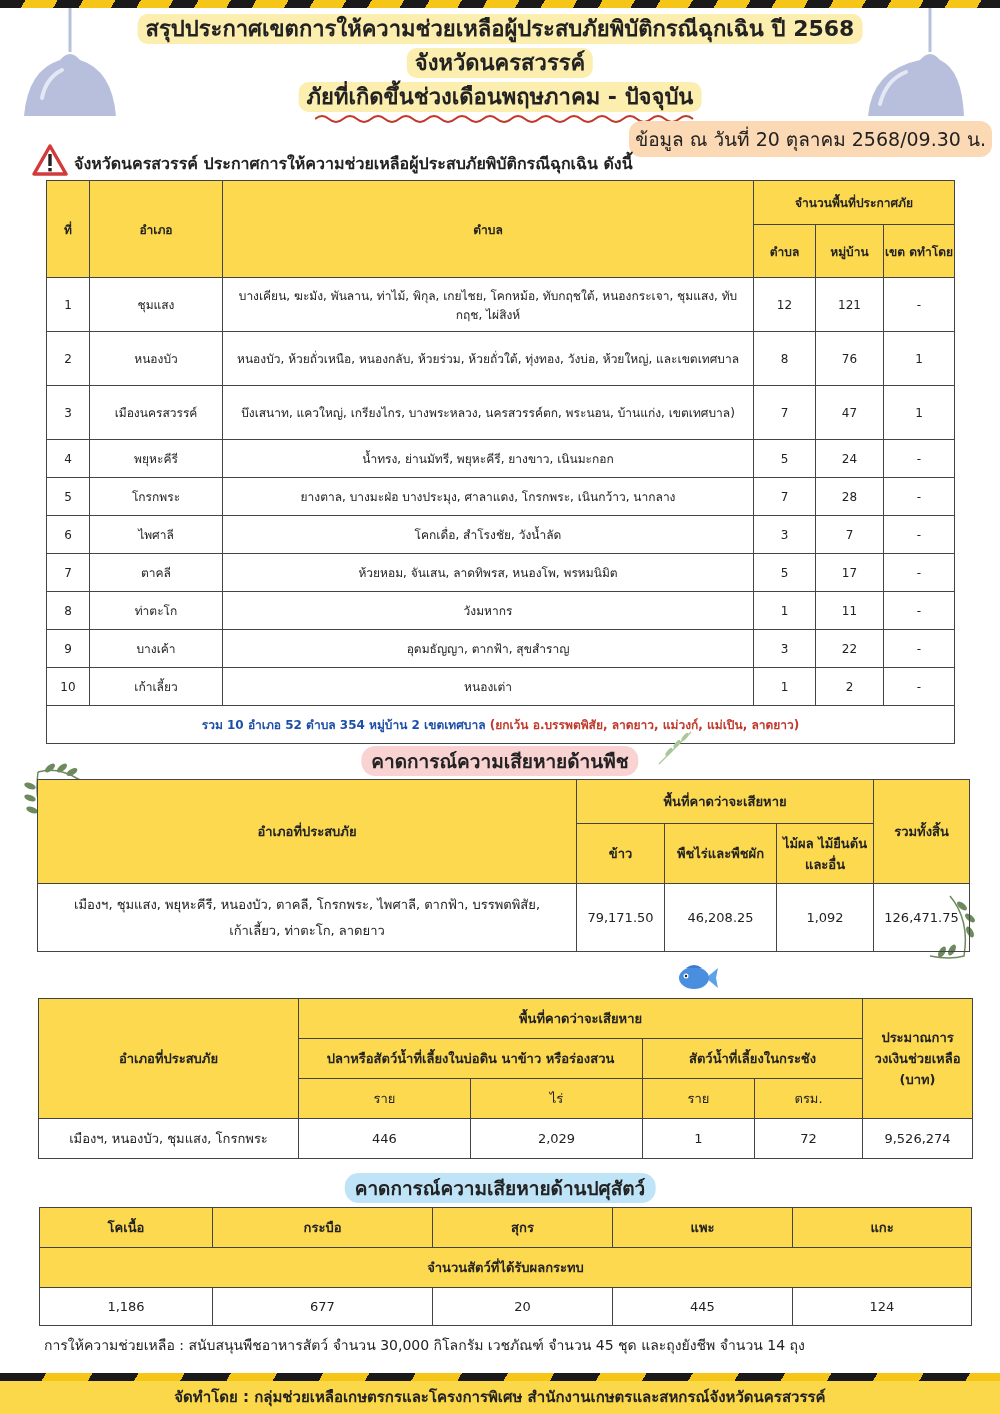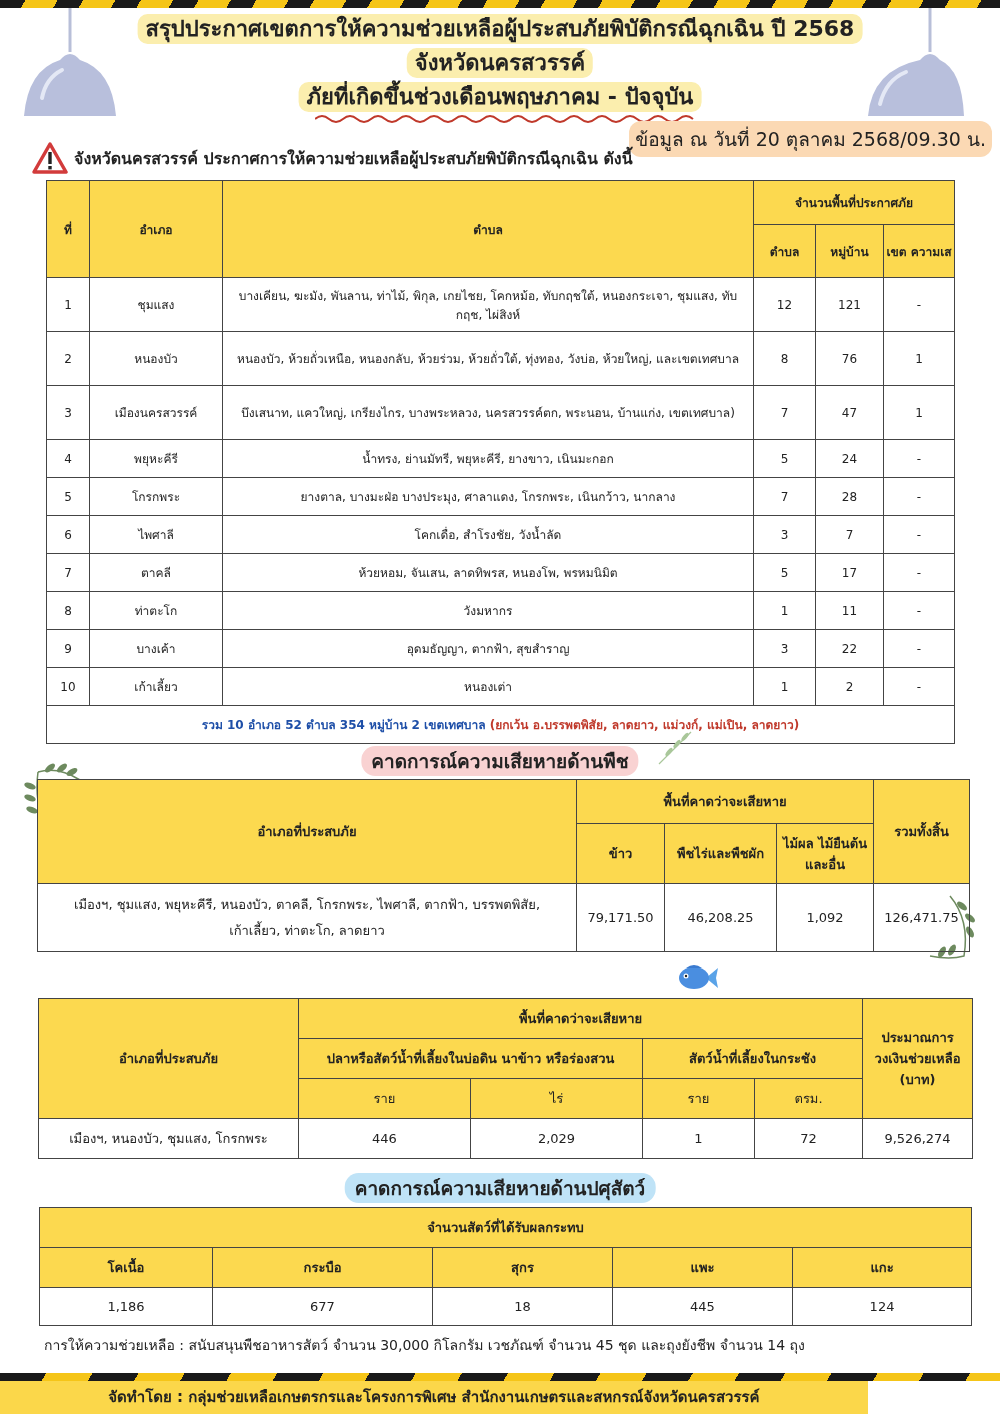--- a/index.html
+++ b/index.html
@@ -8,21 +8,21 @@
 
   .stripe-top {
     position: absolute; left: 0; top: 0; width: 1000px; height: 8px;
     background: repeating-linear-gradient(120deg, #1a1a1a 0 22px, #f5c518 22px 50px);
   }
   .stripe-bottom {
     position: absolute; left: 0; top: 1373px; width: 1000px; height: 8px;
     background: repeating-linear-gradient(120deg, #1a1a1a 0 40px, #f5c518 40px 80px);
   }
   .footer {
-    position: absolute; left: 0; top: 1381px; width: 868px; height: 33px;
+    position: absolute; left: 0; top: 1381px; width: 1000px; height: 33px;
     background: #fbd74a; text-align: center; font-size: 15px; font-weight: bold;
     line-height: 33px; color: #222;
   }
 
   .lamp { position: absolute; top: 8px; width: 106px; height: 110px; }
   .lamp-left { left: 12px; }
   .lamp-right { left: 858px; }
 
   .title-line {
     position: absolute; left: 50%; transform: translateX(-50%);
@@ -33,21 +33,21 @@
   .t2 { top: 48px; }
   .t3 { top: 82px; }
   .squiggle { position: absolute; left: 315px; top: 113px; width: 380px; height: 12px; }
 
   .date-badge {
     position: absolute; right: 8px; top: 121px; background: #fbd9b4; border-radius: 12px;
     padding: 4px 6px; font-size: 19px; line-height: 28px; color: #222; white-space: nowrap;
   }
 
   .announce {
-    position: absolute; left: 32px; top: 140px; height: 36px; display: flex; align-items: center; gap: 6px;
+    position: absolute; left: 32px; top: 140px; height: 36px; display: flex; align-items: flex-end; gap: 6px;
     font-size: 16px; font-weight: bold; color: #222; white-space: nowrap;
   }
   .warn-icon { width: 36px; height: 32px; }
 
   table { border-collapse: collapse; position: absolute; table-layout: fixed; }
   td, th { border: 1px solid #444; text-align: center; vertical-align: middle; font-size: 12px; font-weight: normal; color: #222; }
   th { background: #fcd94f; font-weight: bold; }
 
   #tbl-zones { left: 46px; top: 180px; width: 908px; }
   #tbl-zones td { height: 38px; padding: 0 6px; }
@@ -122,21 +122,21 @@
   <thead>
     <tr>
       <th rowspan="2" style="height:48px">ที่</th>
       <th rowspan="2">อำเภอ</th>
       <th rowspan="2">ตำบล</th>
       <th colspan="3" style="height:44px">จำนวนพื้นที่ประกาศภัย</th>
     </tr>
     <tr>
       <th style="height:53px">ตำบล</th>
       <th>หมู่บ้าน</th>
-      <th>เขต ความเส</th>
+      <th>เขต ดทำโดย</th>
     </tr>
   </thead>
   <tbody id="zones-body">
       <tr class="tall">
         <td>1</td>
         <td>ชุมแสง</td>
         <td>บางเคียน, ฆะมัง, พันลาน, ท่าไม้, พิกุล, เกยไชย, โคกหม้อ, ทับกฤชใต้, หนองกระเจา, ชุมแสง, ทับกฤช, ไผ่สิงห์</td>
         <td>12</td>
         <td>121</td>
         <td>-</td>
@@ -332,34 +332,34 @@
 <div class="section-title st-live">คาดการณ์ความเสียหายด้านปศุสัตว์</div>
 <table id="tbl-live">
   <colgroup>
       <col style="width:173px">
       <col style="width:220px">
       <col style="width:180px">
       <col style="width:180px">
       <col style="width:179px">
     </colgroup>
   <tbody>
-      <tr>
-    <th colspan="5" style="height:40px">จำนวนสัตว์ที่ได้รับผลกระทบ</th>
-  </tr>
-  <tr id="live-head">
+      <tr id="live-head">
         <th style="height: 40px;">โคเนื้อ</th>
         <th style="height: 40px;">กระบือ</th>
         <th style="height: 40px;">สุกร</th>
         <th style="height: 40px;">แพะ</th>
         <th style="height: 40px;">แกะ</th>
       </tr>
+  <tr>
+    <th colspan="5" style="height:40px">จำนวนสัตว์ที่ได้รับผลกระทบ</th>
+  </tr>
   <tr id="live-values">
         <td style="height: 38px;">1,186</td>
         <td style="height: 38px;">677</td>
-        <td style="height: 38px;">18</td>
+        <td style="height: 38px;">20</td>
         <td style="height: 38px;">445</td>
         <td style="height: 38px;">124</td>
       </tr>
 </tbody>
   </table>
 
 <div class="aid-note">การให้ความช่วยเหลือ : สนับสนุนพืชอาหารสัตว์ จำนวน 30,000 กิโลกรัม เวชภัณฑ์ จำนวน 45 ชุด และถุงยังชีพ จำนวน 14 ถุง</div>
 
 <div class="stripe-bottom"></div>
 <div class="footer">จัดทำโดย : กลุ่มช่วยเหลือเกษตรกรและโครงการพิเศษ สำนักงานเกษตรและสหกรณ์จังหวัดนครสวรรค์</div>

